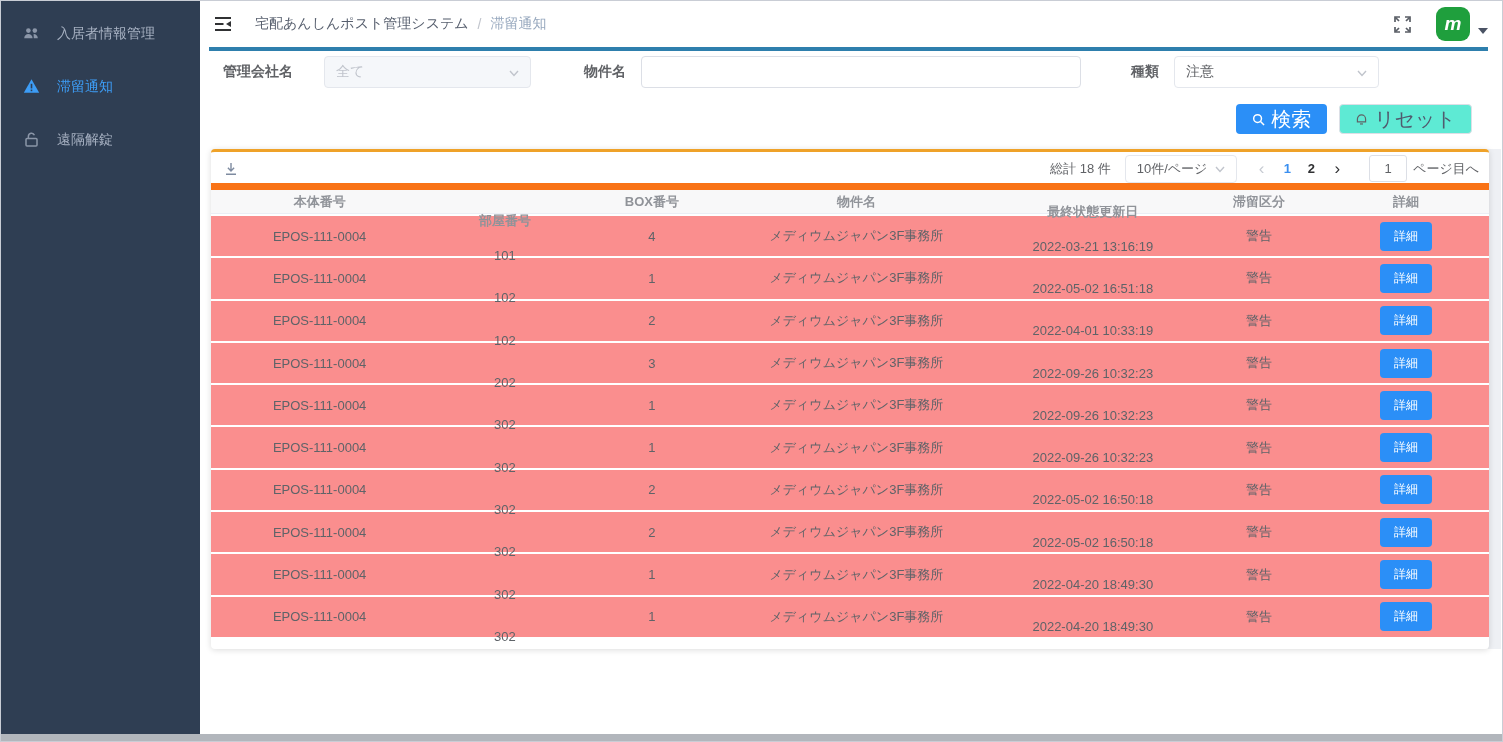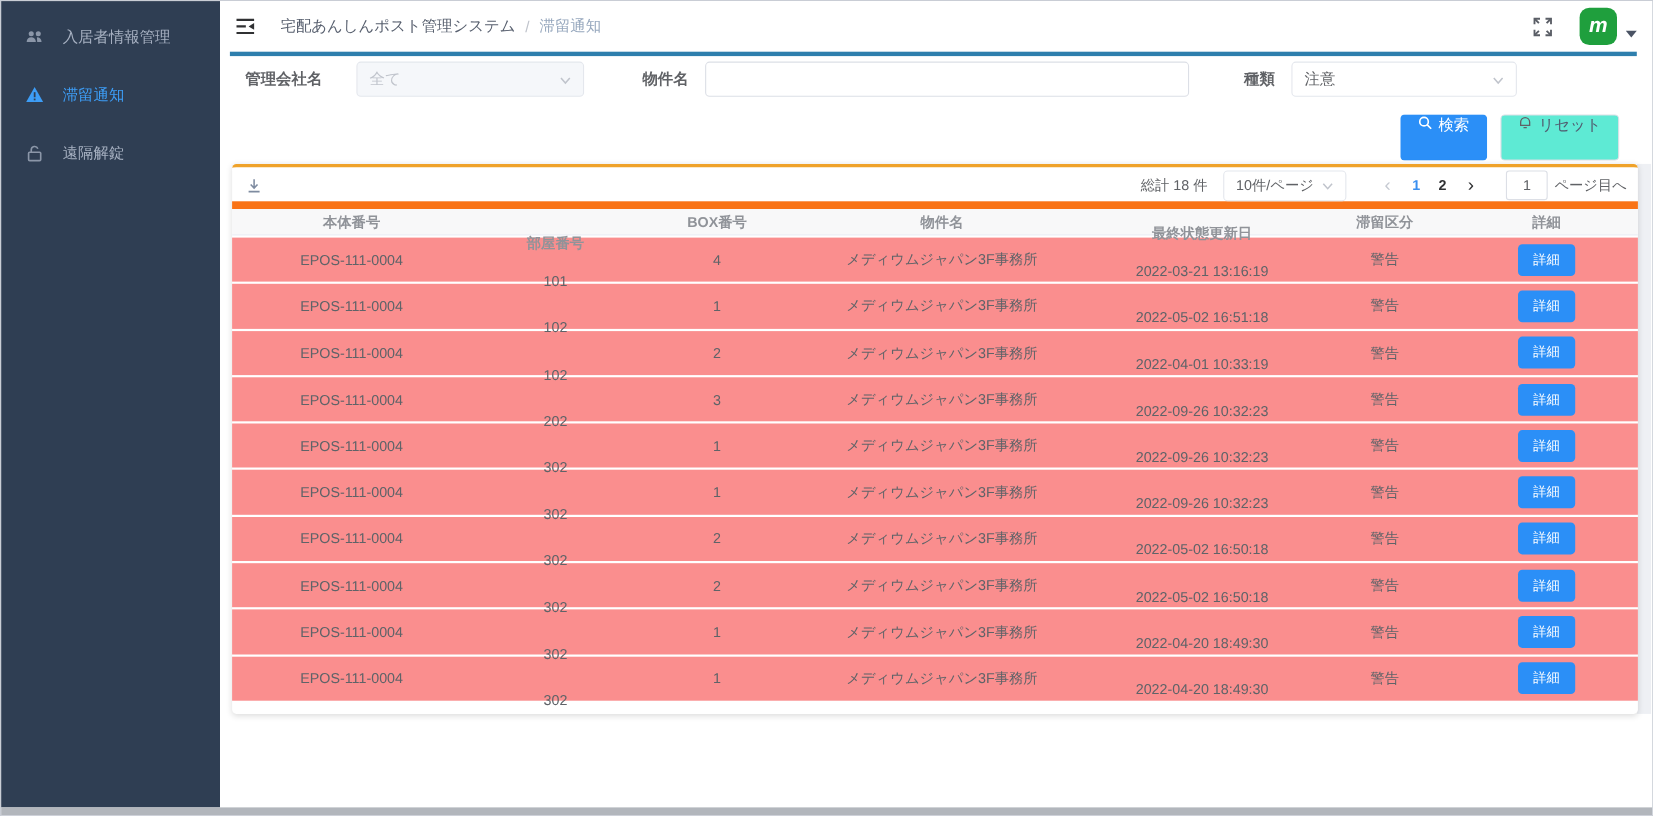--- a/index.html
+++ b/index.html
@@ -47,37 +47,37 @@
   .sel.disabled .sel-txt { color:#c0c4cc; }
   .sel .chev { width:12px; height:12px; color:#c0c4cc; }
   .sel-company { width:207px; margin-left:31px; }
   .lbl-property { margin-left:53px; }
   .inp-property { width:440px; height:32px; margin-left:15px; border:1px solid #dcdfe6; border-radius:4px;
                   padding:0 11px; font-size:14px; color:#606266; outline:none; }
   .lbl-type { margin-left:50px; }
   .sel-type { width:205px; margin-left:15px; color:#606266; }
 
   .filter-actions { position:absolute; top:103px; right:30px; display:flex; gap:12px; }
-  .btn { height:42px; border-radius:4px; font-size:14px; display:flex; align-items:flex-start;
+  .btn { height:30px; border-radius:4px; font-size:20px; display:flex; align-items:center;
          cursor:pointer; border:1px solid transparent; }
   .btn-search { background:#2b8ff7; color:#fff; padding:0 15px; }
   .btn-search svg { width:13px; height:13px; margin-right:6px; }
   .btn-reset { background:#5eead4; color:#515a6e; border-color:#dcdfe6; padding:0 15px; }
   .btn-reset svg { width:13px; height:13px; margin-right:6px; color:#606266; }
 
   
   .scroll-strip { position:absolute; top:148px; right:1px; width:13px; height:500px; background:#eef0f4; }
   .table-card { position:absolute; top:148px; left:11px; width:1278px; height:500px; background:#fff;
                 border-radius:4px; border-top:3px solid #efa229; box-shadow:0 1px 6px rgba(0,0,0,.14); }
   .card-toolbar { height:31px; display:flex; align-items:center; padding:2px 10px 0 12px; }
   .dl-btn { width:16px; height:16px; color:#7e8ba0; cursor:pointer; }
 
   .pager { margin-left:auto; display:flex; align-items:center; font-size:13px; color:#606266; }
   .pg-total { margin-right:14px; }
-  .pg-size { width:112px; height:28px; font-size:13px; color:#606266; margin-right:24px; }
+  .pg-size { width:112px; height:28px; font-size:13px; color:#606266; margin-right:11px; }
   .pg-arrow { font-size:17px; padding:0 11px; cursor:pointer; color:#303133; line-height:1; }
   .pg-arrow.disabled { color:#c6cad2; cursor:default; }
   .pg-num { min-width:24px; text-align:center; padding:0 4px; font-size:13px; cursor:pointer;
             color:#303133; font-weight:bold; }
   .pg-num.current { color:#3a8ff0; }
   .pg-jump-input { width:38px; height:27px; border:1px solid #dcdfe6; border-radius:3px; text-align:center;
                    font-size:13px; color:#606266; margin:0 6px 0 18px; outline:none; }
   .pg-jump-label { white-space:nowrap; }
 
   .thead { display:flex; align-items:center; height:31px; background:#f8f8f9; border-top:7px solid #f97316;

